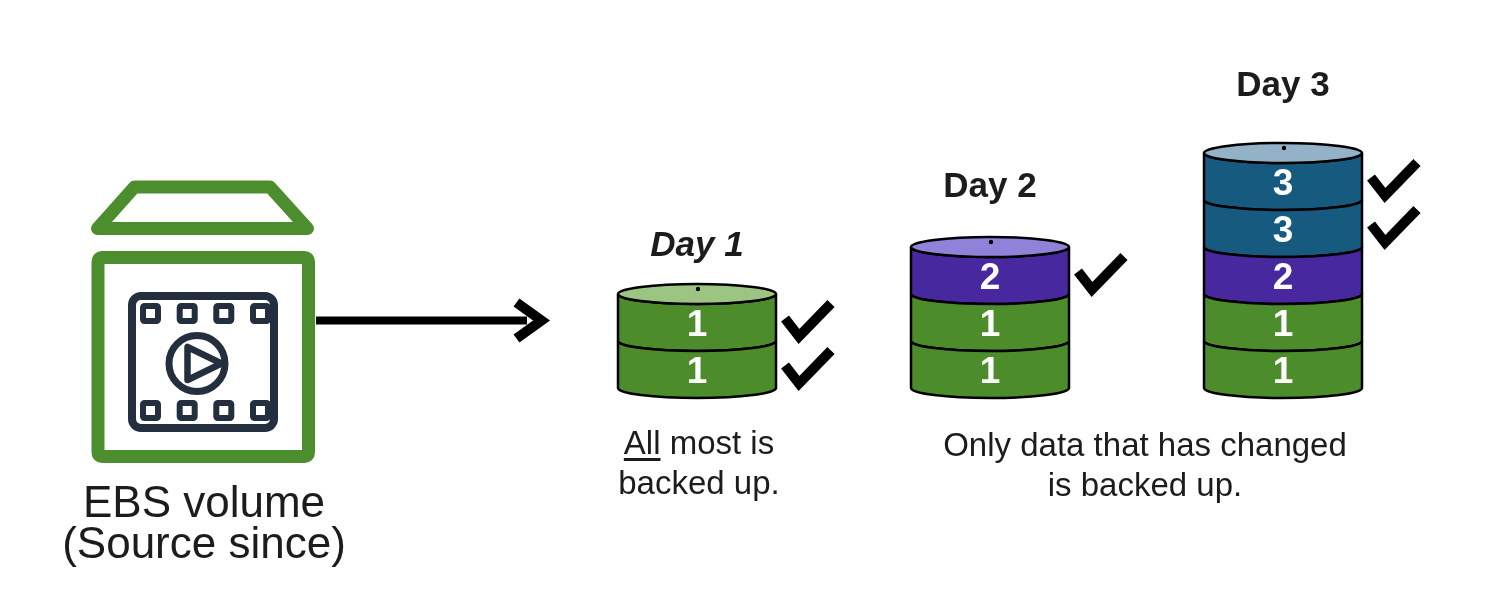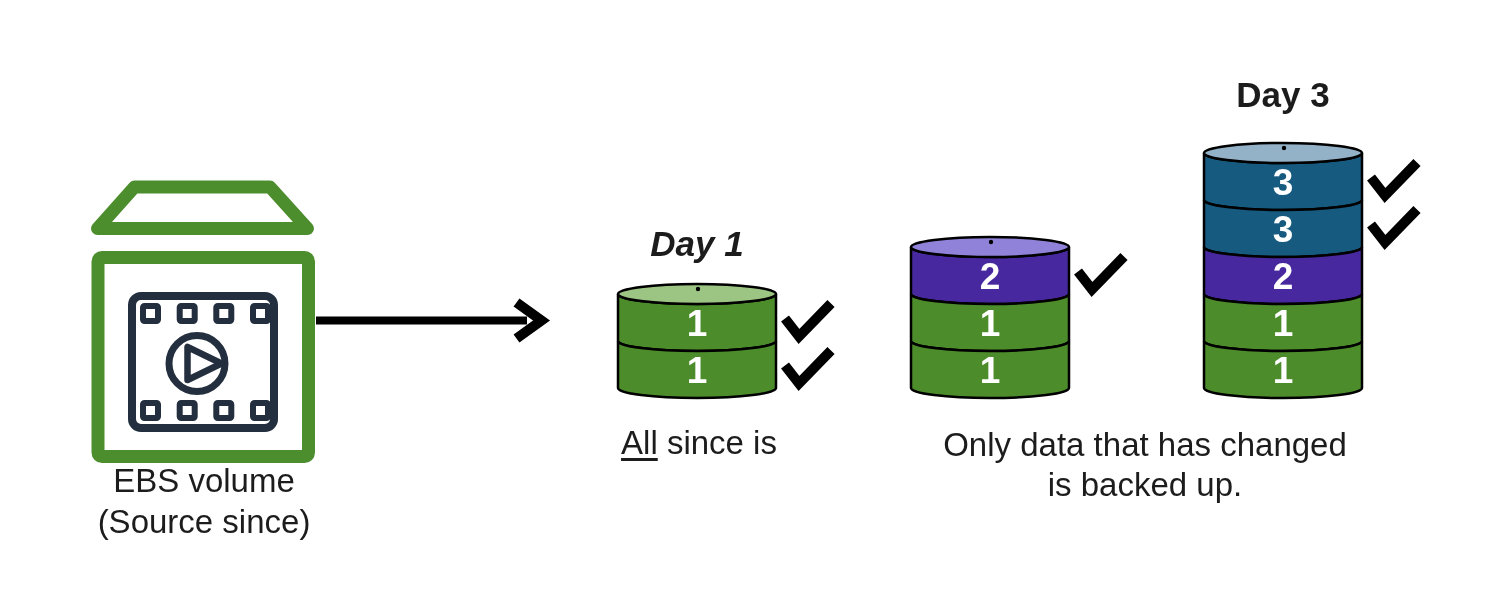--- a/index.html
+++ b/index.html
@@ -8,25 +8,25 @@
     width:1508px;
     height:602px;
     background:#fff;
     overflow:hidden;
     font-family:"Liberation Sans", sans-serif;
     color:#1c1c1c;
   }
   .layer-svg{position:absolute;left:0;top:0;}
   .txt{position:absolute;text-align:center;}
   .diagram-title{left:818px;top:31px;width:400px;font-size:44px;line-height:54px;font-weight:400;}
-  .volume-label{left:62px;top:460px;width:284px;font-size:33px;line-height:41px;}
+  .volume-label{left:62px;top:481px;width:284px;font-size:44px;line-height:41px;}
   .day-label{width:200px;font-size:35px;line-height:36px;font-weight:bold;}
   .day-label.d1{left:597px;top:226px;font-style:italic;}
   .day-label.d2{left:890px;top:167px;}
-  .day-label.d3{left:1183px;top:77px;}
+  .day-label.d3{left:1183px;top:66px;}
   .caption{font-size:33px;line-height:40px;}
   .caption.c1{left:587px;top:423px;width:224px;}
   .caption.c2{left:878px;top:425px;width:534px;}
   .u{text-decoration:underline;text-underline-offset:4px;text-decoration-thickness:2.5px;}
 </style>
 </head>
 <body>
 
 <div class="canvas">
 
@@ -96,24 +96,26 @@
       </g>
   </svg>
 
 
   <div class="txt volume-label">
     <div>EBS volume</div>
     <div>(Source since)</div>
   </div>
 
   <div class="txt day-label d1">Day 1</div>
+  <div class="txt day-label d2">Day 2</div>
   <div class="txt day-label d3">Day 3</div>
 
   <div class="txt caption c1">
-    <div><span class="u">All</span><span> since is</span></div>
+    <div><span class="u">All</span><span> most is</span></div>
+    <div>backed up.</div>
   </div>
 
   <div class="txt caption c2">
     <div>Only data that has changed</div>
     <div>is backed up.</div>
   </div>
 
 </div>
 
 </body></html>

